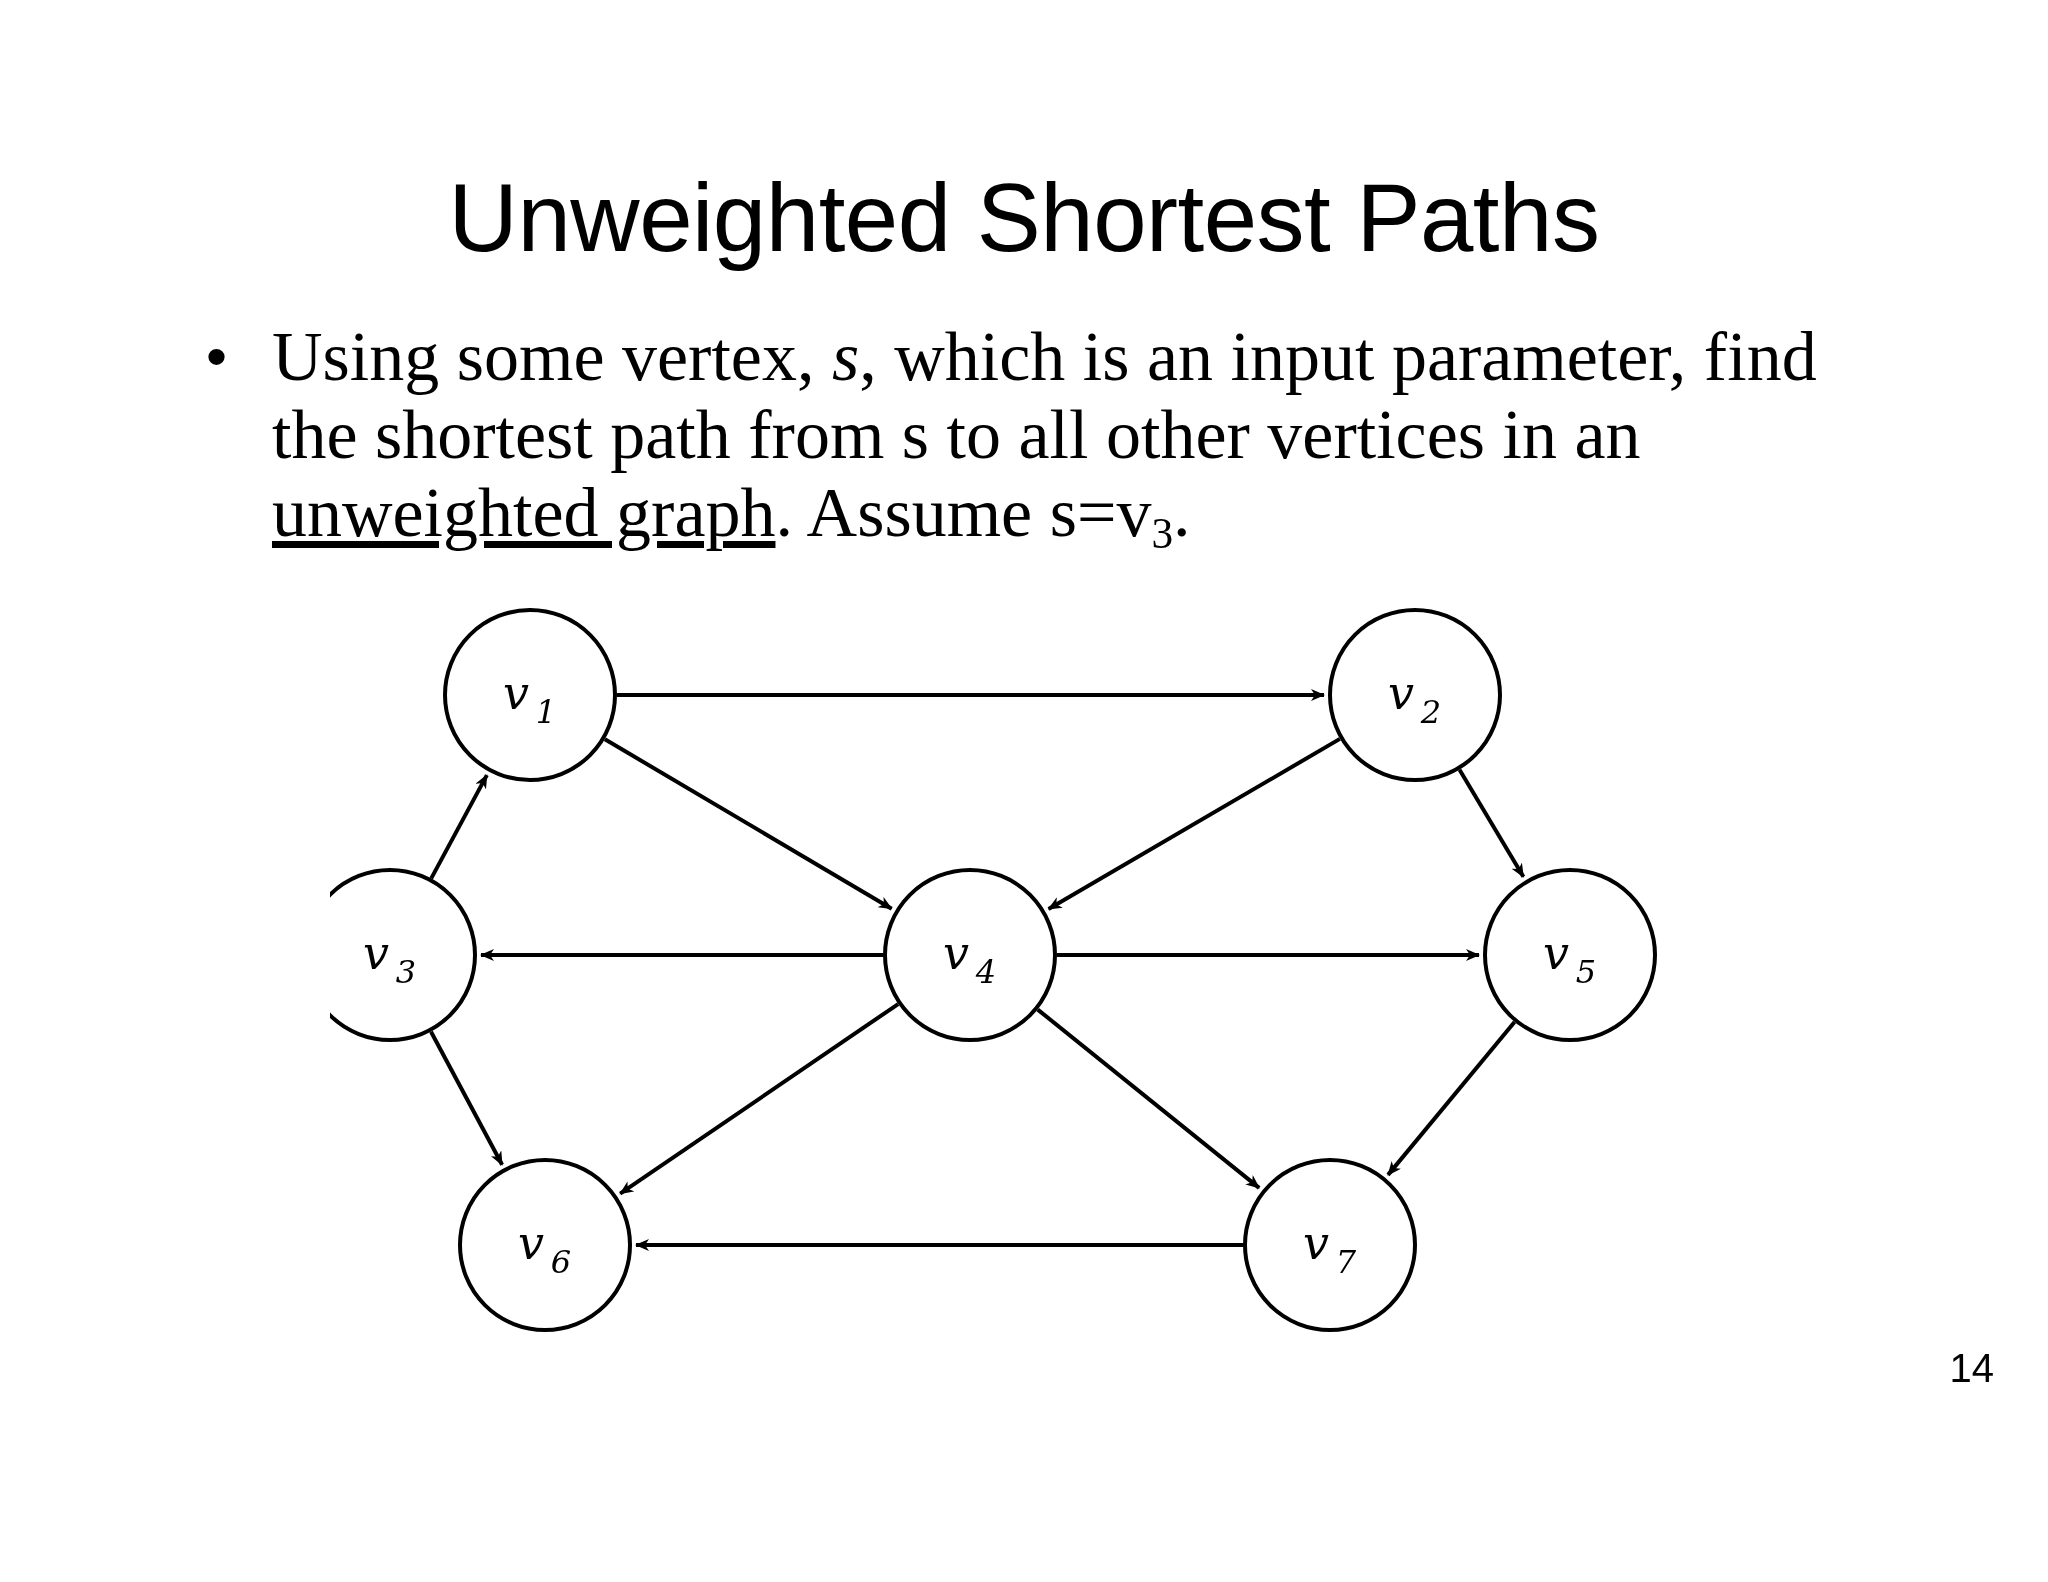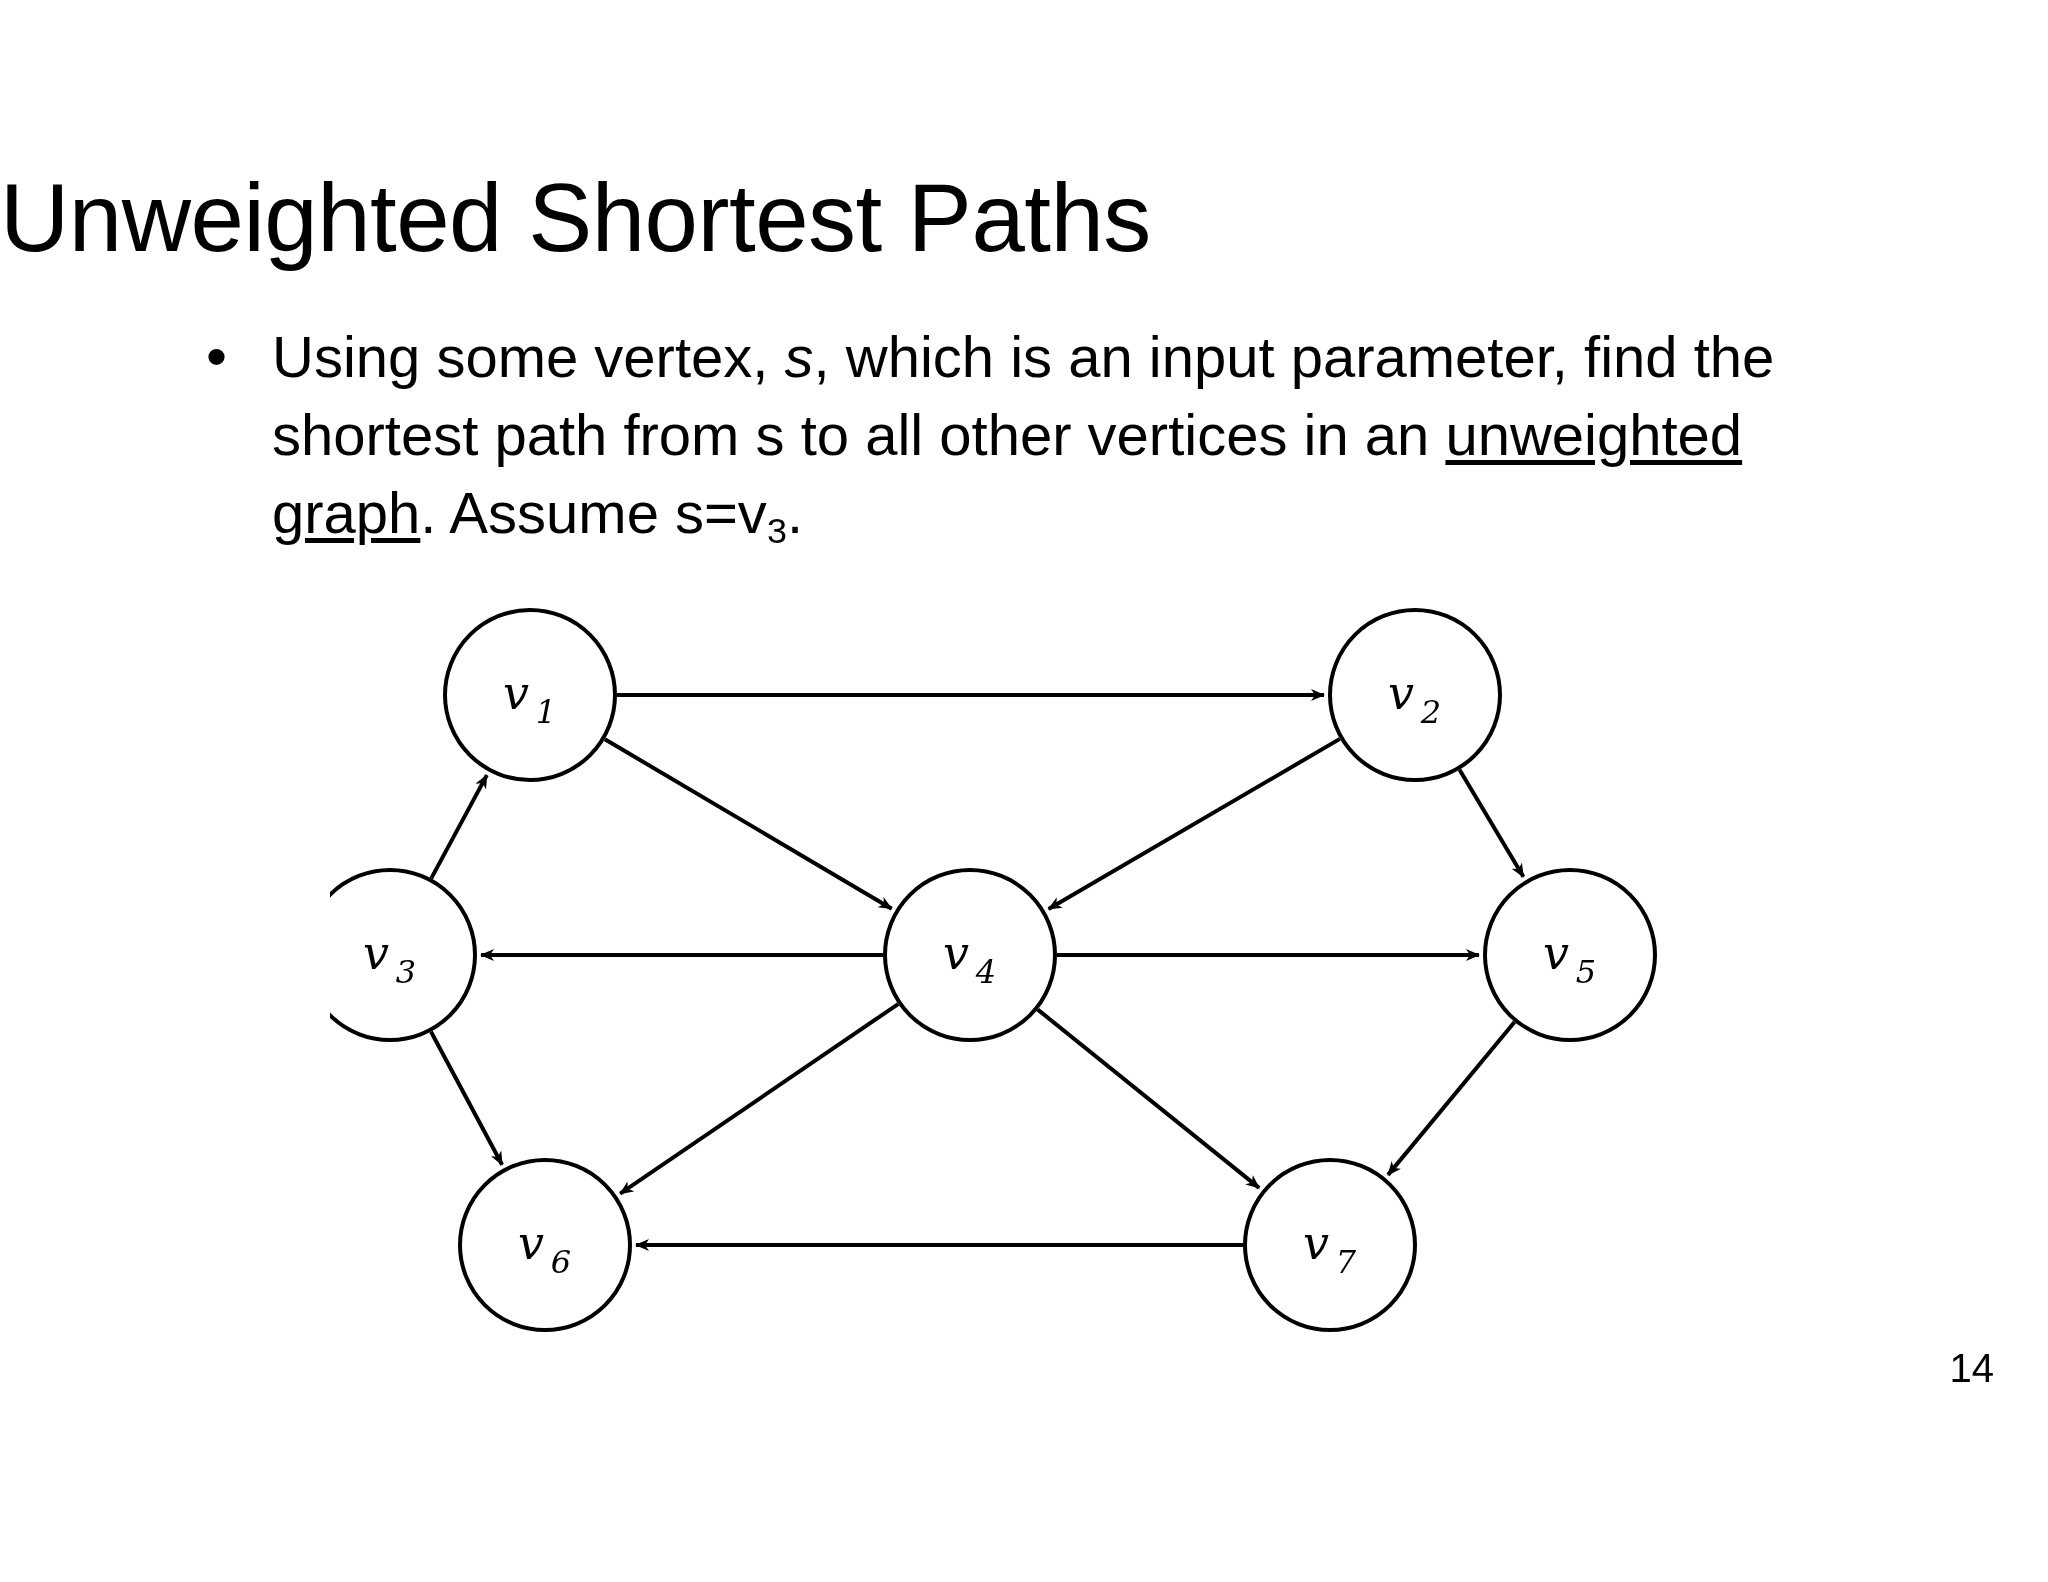--- a/index.html
+++ b/index.html
@@ -16,20 +16,21 @@
     font-family: "Liberation Sans", sans-serif;
     color: #000000;
   }
 
   
   #slide-title {
     position: absolute;
     left: 0;
     top: 170px;
     width: 2048px;
+    text-align: center;
     font-size: 96px;
     line-height: 1.0;
     font-weight: 400;
     letter-spacing: -0.5px;
     white-space: nowrap;
   }
 
   
   #bullet-block {
     position: absolute;
@@ -45,24 +46,25 @@
     width: 76px;
     flex: 0 0 76px;
     font-size: 60px;
     line-height: 78px;
     text-align: left;
     padding-left: 10px;
     box-sizing: border-box;
   }
   .bullet-text {
     flex: 1 1 auto;
-    font-size: 58px;
+    font-size: 70px;
     line-height: 78px;
     font-weight: 400;
     letter-spacing: 0px;
+    font-family: Liberation Serif, serif;
   }
   .bullet-text .it { font-style: italic; }
   .bullet-text .ul { text-decoration: underline; text-underline-offset: 5px; }
   .bullet-text sub {
     font-size: 0.62em;
     vertical-align: baseline;
     position: relative;
     top: 0.28em;
   }
 

